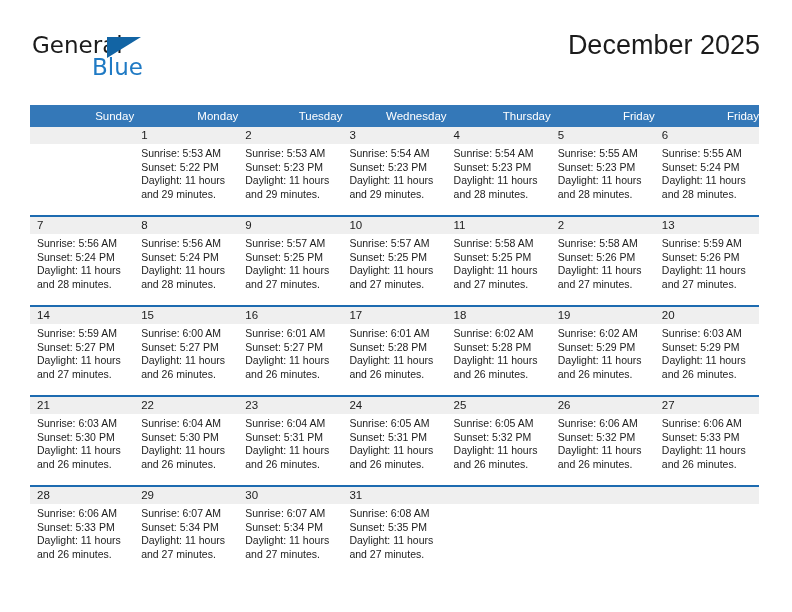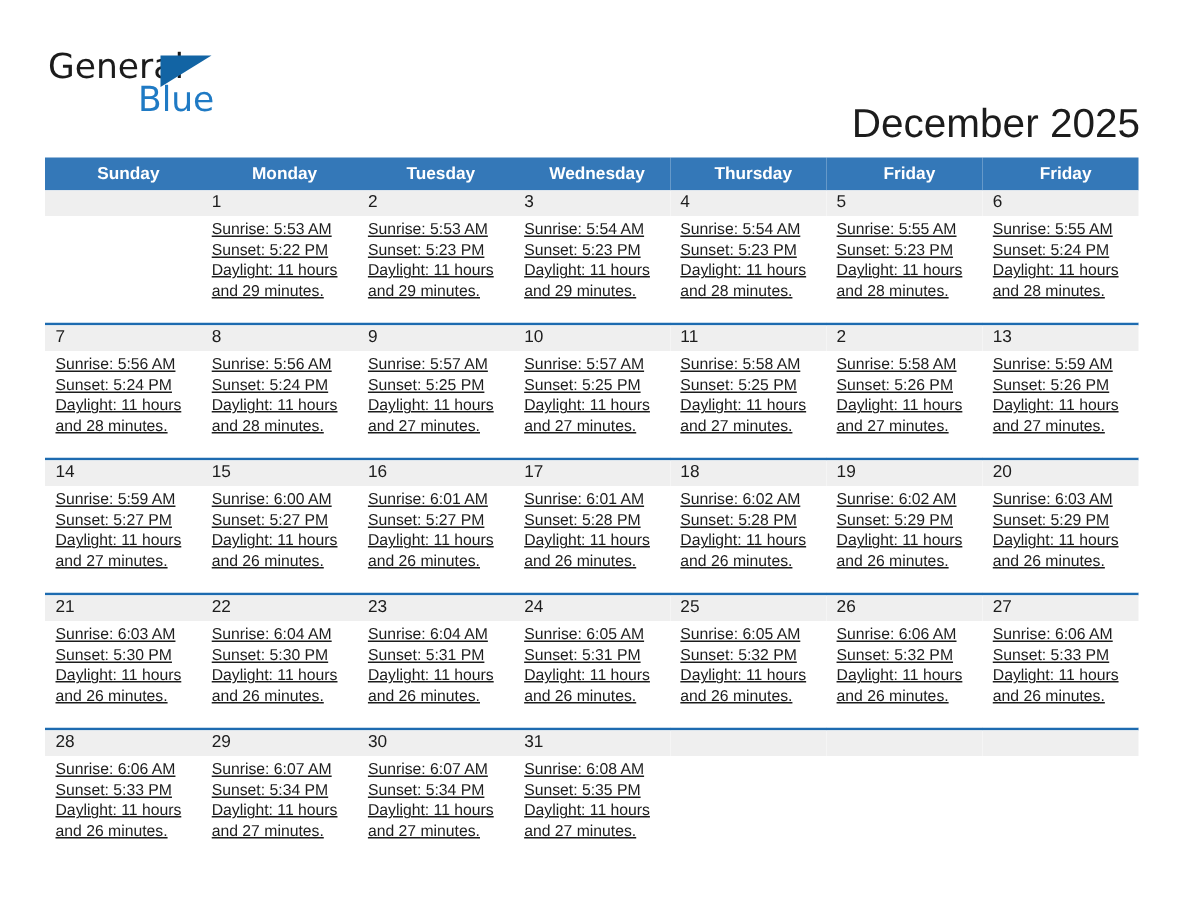--- a/index.html
+++ b/index.html
@@ -73,21 +73,20 @@
     right: 0;
     top: 0;
     text-align: right;
   }
   .cal-title {
     font-size: 27px;
     color: #1c1c1c;
     font-weight: 400;
     line-height: 34px;
     white-space: nowrap;
-    margin-top: 37px;
   }
   .cal-sub {
     margin-top: 9px;
     font-size: 14.5px;
     color: #1c1c1c;
     font-weight: 400;
     line-height: 18px;
     white-space: nowrap;
   }
 
@@ -97,22 +96,22 @@
     left: 30px;
     top: 105px;
     width: 729px;
     border-collapse: collapse;
     table-layout: fixed;
   }
   .cal th {
     background: #3478b8;
     color: #ffffff;
     font-size: 11.5px;
-    font-weight: 700;
-    text-align: center;
+    font-weight: 400;
+    text-align: right;
     padding: 5px 0 5px 7px;
     height: 20px;
     box-sizing: border-box;
     border: none;
   }
   .cal td {
     vertical-align: top;
     padding: 0;
     border: none;
     width: 104.14px;
@@ -136,21 +135,20 @@
     line-height: 17px;
     padding-left: 7px;
     font-size: 11.5px;
     color: #1c1c1c;
   }
   .dayinfo {
     padding: 3px 6px 0 7px;
     font-size: 10.5px;
     line-height: 13.6px;
     color: #1c1c1c;
-    text-decoration: underline;
   }
   .dayinfo div {
     white-space: nowrap;
   }
 </style>
 </head>
 <body>
 
 <div class="page">
 

